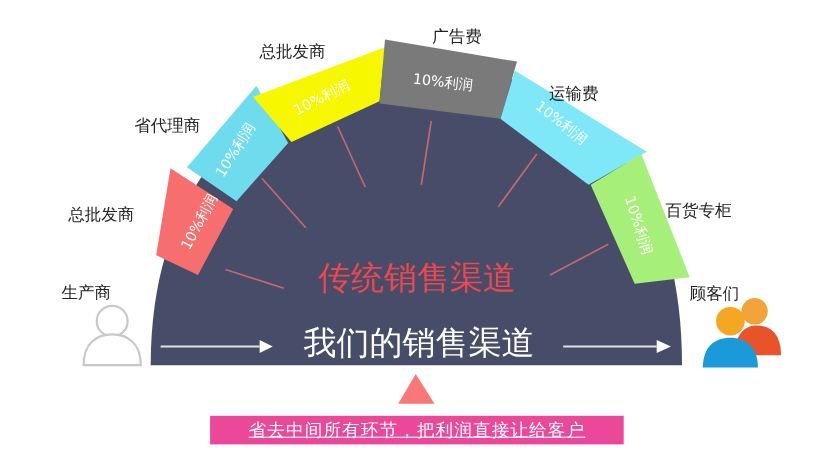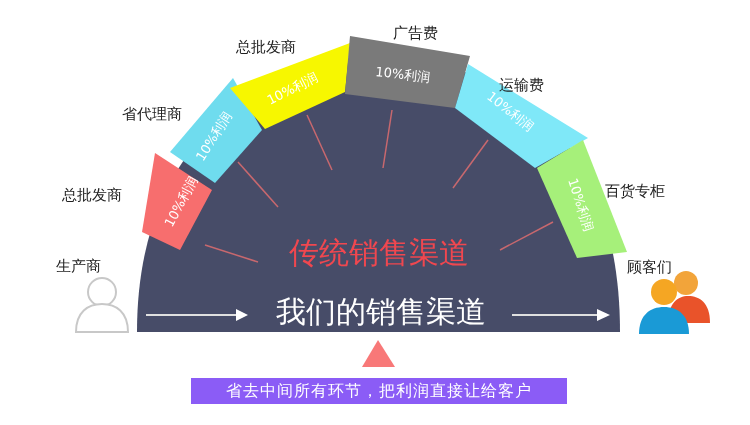--- a/index.html
+++ b/index.html
@@ -1,19 +1,19 @@
 <!DOCTYPE html>
 <html><head>
 <meta charset="utf-8">
 <style>
   html,body{margin:0;padding:0;background:#ffffff;}
   body{width:750px;height:425px;position:relative;overflow:hidden;font-family:"DejaVu Sans",sans-serif;}
   svg{position:absolute;left:0;top:0;}
   .lbl{position:absolute;font-size:15px;color:#222;white-space:nowrap;font-family:"DejaVu Sans",sans-serif;}
-  .banner{position:absolute;left:191px;top:378px;width:376px;height:26px;background:#8b5cf6;color:#fff;font-size:16px;line-height:26px;text-align:center;letter-spacing:1px;}
+  .banner{position:absolute;left:191px;top:378px;width:376px;height:26px;background:#ec4899;color:#fff;font-size:16px;line-height:26px;text-align:center;letter-spacing:1px;text-decoration:underline;}
 </style>
 </head>
 <body>
 
 <svg width="750" height="425" viewBox="0 0 750 425">
 
   <path d="M137,332 C137,150 250,60 385,60 C520,60 620,150 620,332 Z" fill="#474c68"></path>
 
   <g stroke="#c8686e" stroke-width="1.5">
     <line x1="205" y1="245" x2="258" y2="262"></line>

